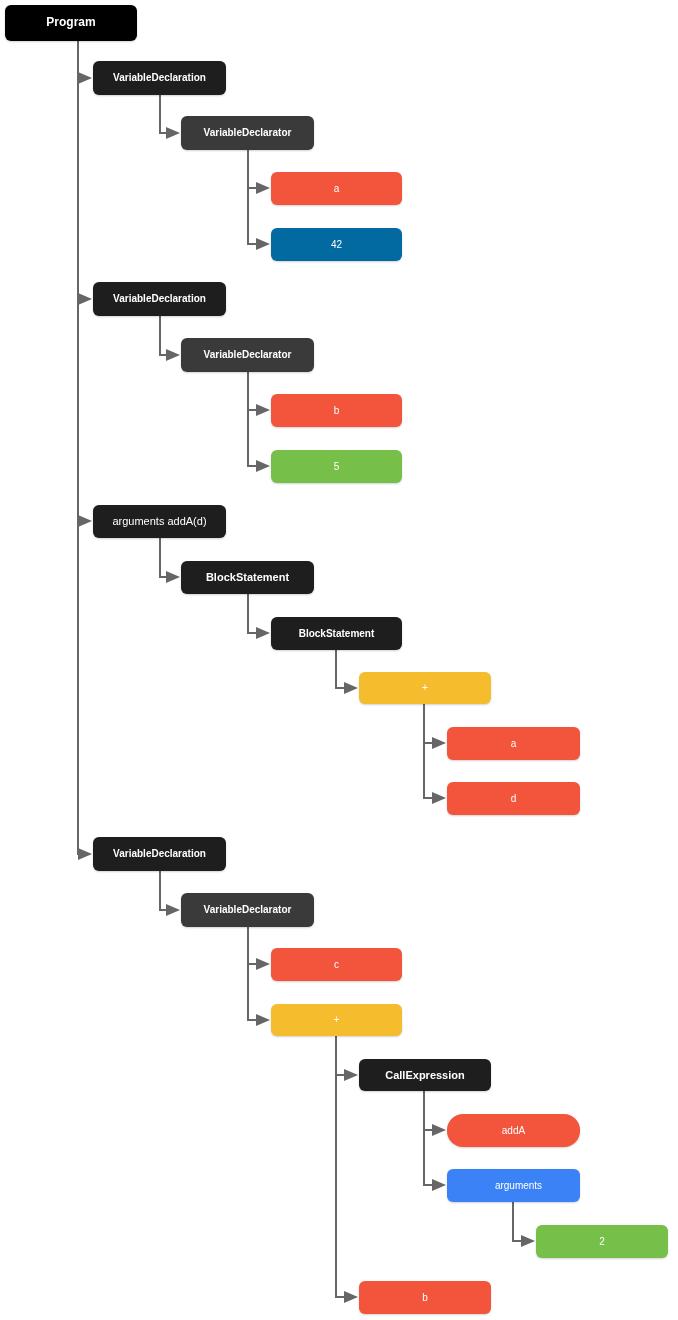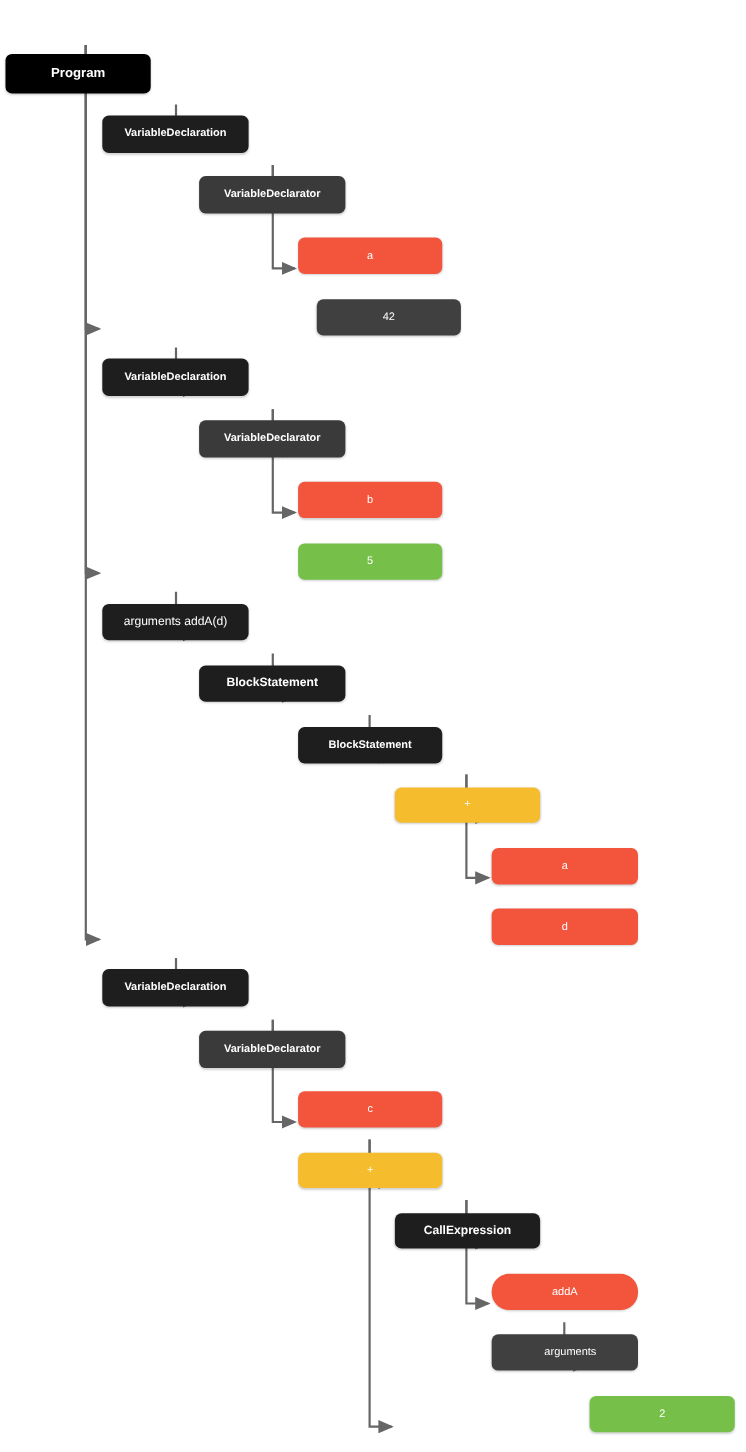--- a/index.html
+++ b/index.html
@@ -35,21 +35,20 @@
     border-radius: 6px;
     display: flex;
     align-items: center;
     justify-content: center;
     text-align: center;
     color: #ffffff;
     line-height: 1.12;
     padding: 2px 6px;
     overflow: hidden;
     box-shadow: 0 1px 2px rgba(0,0,0,0.18);
-    margin-top: 44px;
   }
   .node-label {
     display: block;
     width: 100%;
     word-break: break-all;
   }
   .watermark {
     position: absolute;
     color: rgba(120,120,120,0.55);
     font-family: "DejaVu Sans", sans-serif;
@@ -101,21 +100,21 @@
       </div>
       <div class="node" style="left: 93px; top: 61px; width: 133px; height: 34px; background: rgb(30, 30, 30); font-size: 10px; font-weight: bold;">
         <span class="node-label">VariableDeclaration</span>
       </div>
       <div class="node" style="left: 181px; top: 116px; width: 133px; height: 34px; background: rgb(58, 58, 58); font-size: 10px; font-weight: bold;">
         <span class="node-label">VariableDeclarator</span>
       </div>
       <div class="node" style="left: 271px; top: 172px; width: 131px; height: 33px; background: rgb(242, 84, 60); font-size: 10px; font-weight: normal;">
         <span class="node-label">a</span>
       </div>
-      <div class="node" style="left: 288px; top: 228px; width: 131px; height: 33px; background: #404040; font-size: 10px; font-weight: normal;">
+      <div class="node" style="left: 271px; top: 228px; width: 131px; height: 33px; background: #0369a1; font-size: 10px; font-weight: normal;">
         <span class="node-label">42</span>
       </div>
       <div class="node" style="left: 93px; top: 282px; width: 133px; height: 34px; background: rgb(30, 30, 30); font-size: 10px; font-weight: bold;">
         <span class="node-label">VariableDeclaration</span>
       </div>
       <div class="node" style="left: 181px; top: 338px; width: 133px; height: 34px; background: rgb(58, 58, 58); font-size: 10px; font-weight: bold;">
         <span class="node-label">VariableDeclarator</span>
       </div>
       <div class="node" style="left: 271px; top: 394px; width: 131px; height: 33px; background: rgb(242, 84, 60); font-size: 10px; font-weight: normal;">
         <span class="node-label">b</span>
@@ -152,21 +151,21 @@
       </div>
       <div class="node" style="left: 271px; top: 1004px; width: 131px; height: 32px; background: rgb(245, 188, 46); font-size: 10px; font-weight: normal;">
         <span class="node-label">+</span>
       </div>
       <div class="node" style="left: 359px; top: 1059px; width: 132px; height: 32px; background: rgb(30, 30, 30); font-size: 11px; font-weight: bold; justify-content: center;">
         <span class="node-label">CallExpression</span>
       </div>
       <div class="node" style="left: 447px; top: 1114px; width: 133px; height: 33px; background: rgb(242, 84, 60); font-size: 10px; font-weight: normal; border-radius: 16px;">
         <span class="node-label">addA</span>
       </div>
-      <div class="node" style="left: 447px; top: 1169px; width: 133px; height: 33px; background: #404040; font-size: 10px; font-weight: normal; padding-left: 16px;">
+      <div class="node" style="left: 447px; top: 1169px; width: 133px; height: 33px; background: #3b82f6; font-size: 10px; font-weight: normal; padding-left: 16px;">
         <span class="node-label">arguments</span>
       </div>
       <div class="node" style="left: 536px; top: 1225px; width: 132px; height: 33px; background: rgb(118, 192, 74); font-size: 10px; font-weight: normal;">
         <span class="node-label">2</span>
       </div>
       <div class="node" style="left: 359px; top: 1281px; width: 132px; height: 33px; background: rgb(242, 84, 60); font-size: 10px; font-weight: normal;">
         <span class="node-label">b</span>
       </div>
     </div>
 

